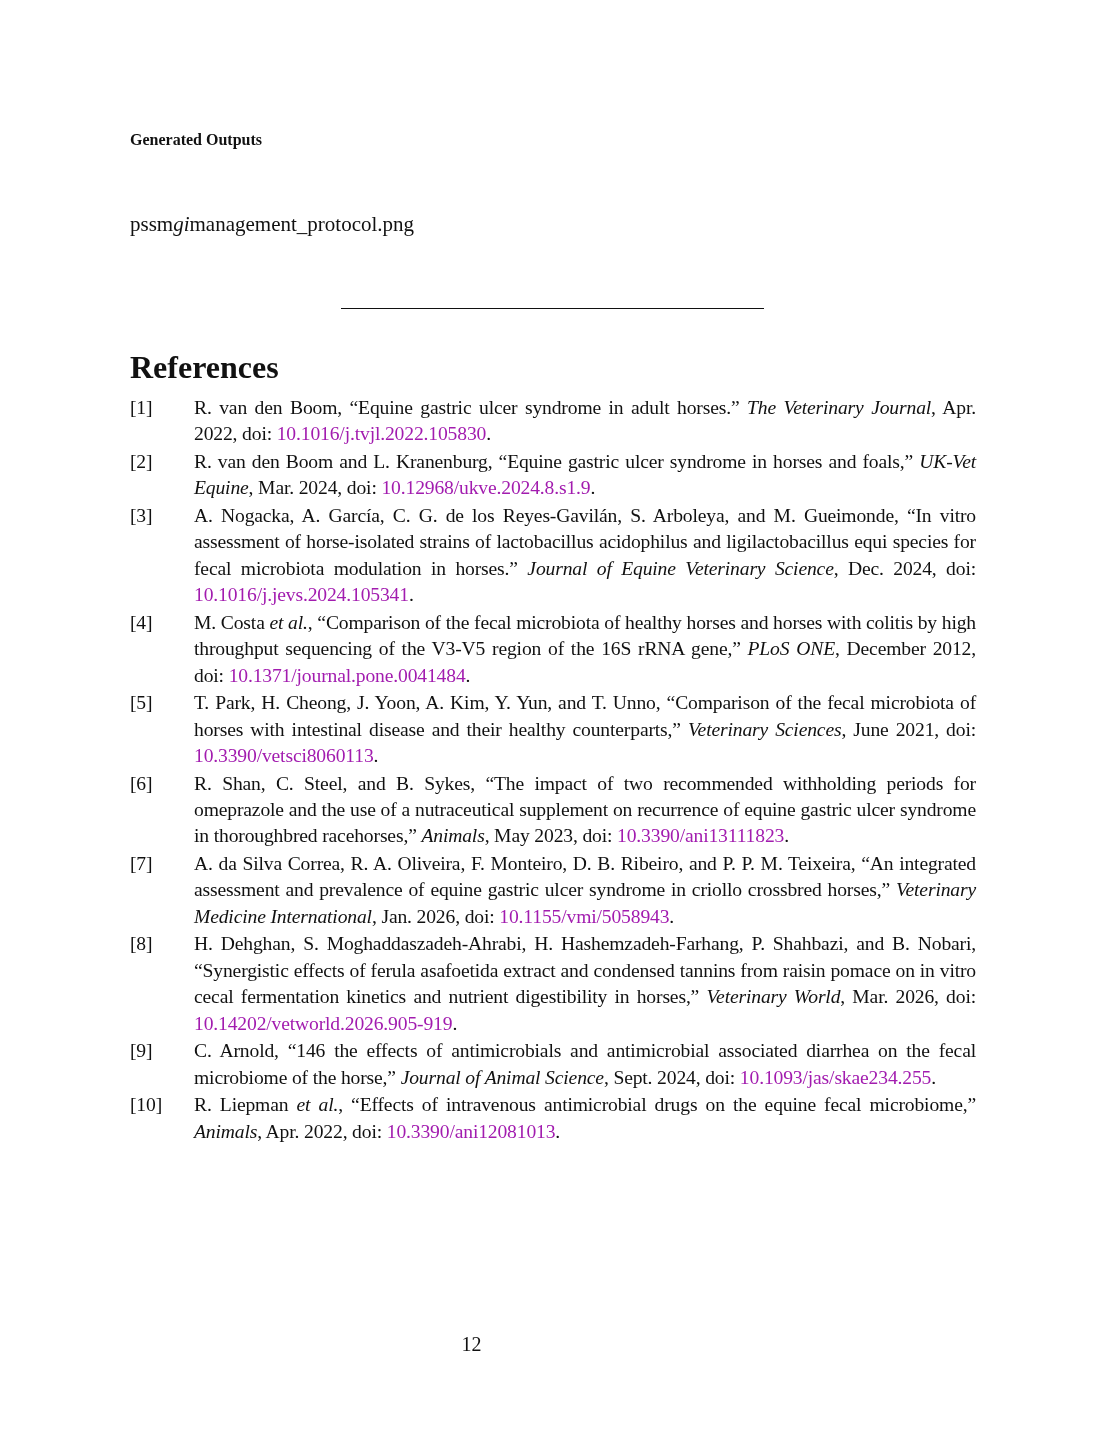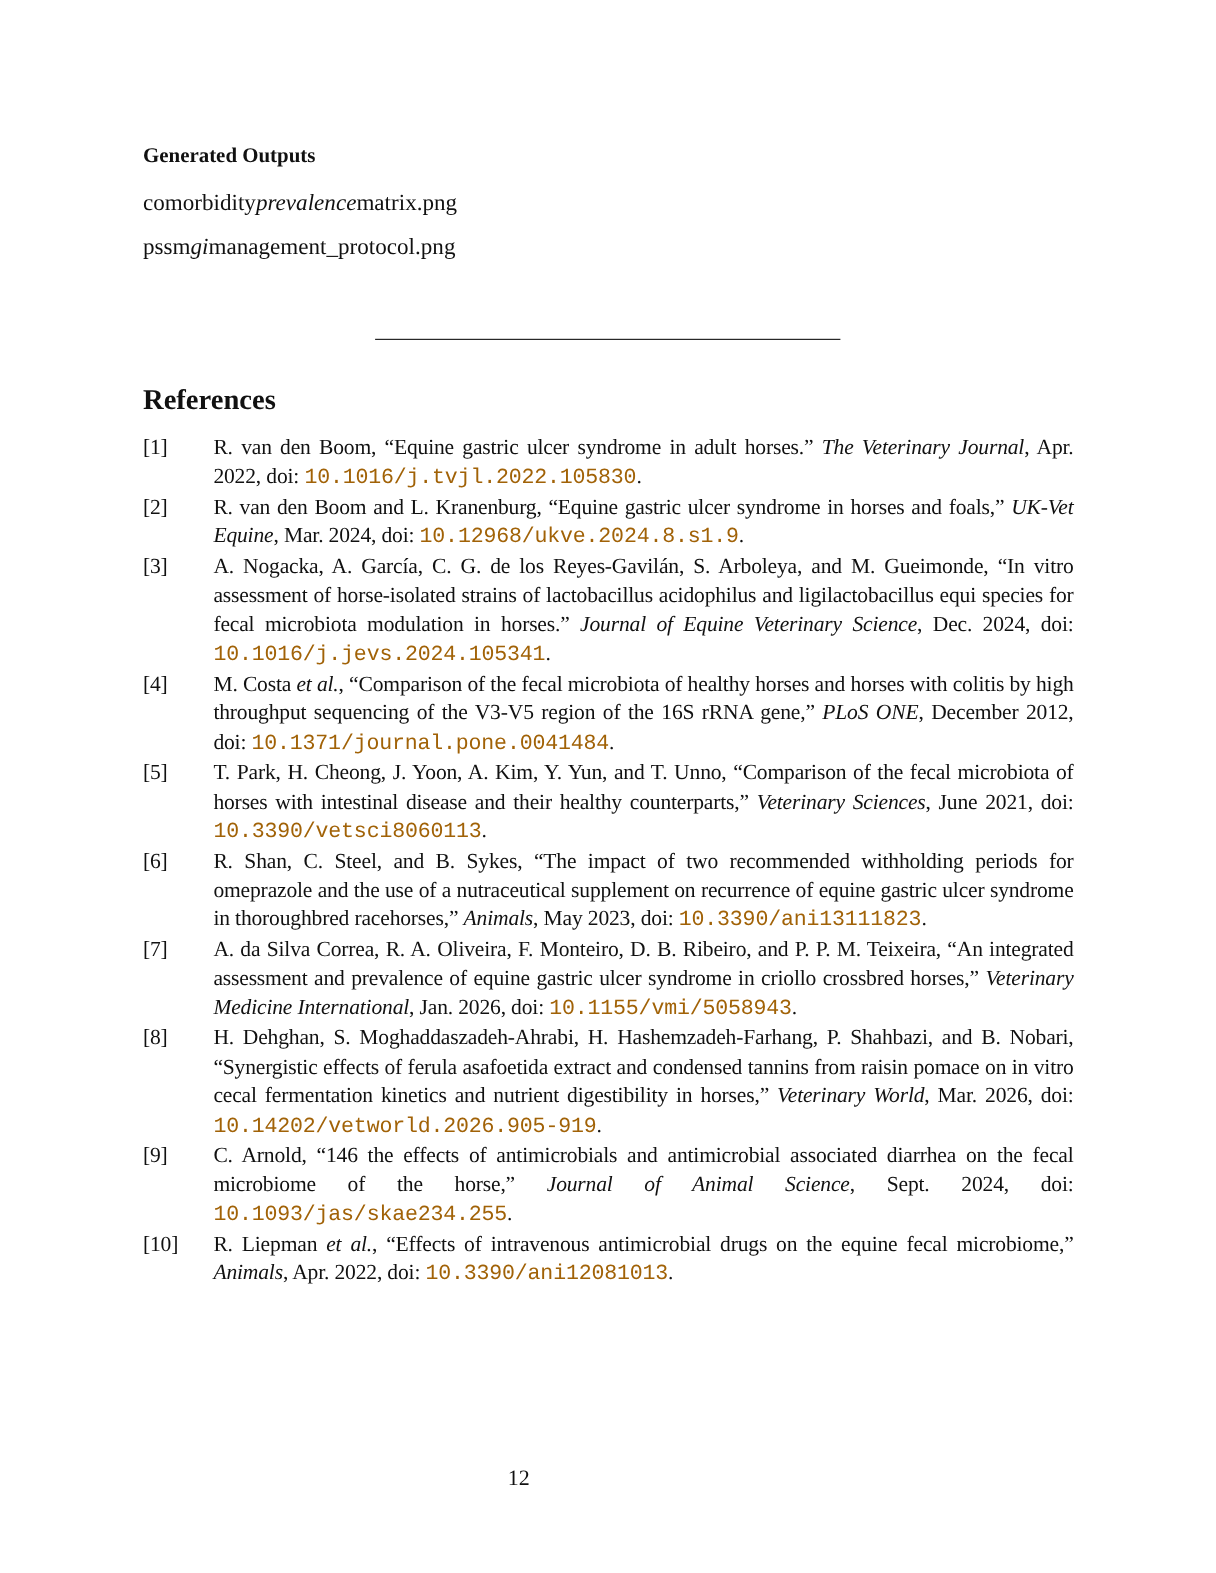--- a/index.html
+++ b/index.html
@@ -4,72 +4,69 @@
 <style>
   html, body { margin: 0; padding: 0; background: #ffffff; }
   body {
     width: 1105px; height: 1430px; position: relative; overflow: hidden;
     font-family: "Liberation Serif", "DejaVu Serif", serif; color: #111;
   }
   .page { position: absolute; left: 0; top: 0; width: 1105px; height: 1430px; }
 
   .outputs-heading {
     position: absolute; left: 130px; top: 131px;
-    font-size: 19px; font-weight: bold; margin: 0;
+    font-size: 16px; font-weight: bold; margin: 0;
   }
   .output-file {
     position: absolute; left: 130px; font-size: 21px; line-height: 26px;
   }
   .output-file i { font-style: italic; }
   #of0 { top: 171px; }
   #of1 { top: 211px; font-family: Liberation Serif, serif; }
   #of2 { top: 251px; }
 
   .rule {
     position: absolute; left: 341px; top: 308px; width: 423px; height: 0;
     border-top: 1.5px solid #111;
   }
 
   .refs-heading {
     position: absolute; left: 130px; top: 349px; margin: 0;
-    font-size: 26px; font-weight: bold;
+    font-size: 32px; font-weight: bold;
   }
 
   .ref-list {
     position: absolute; left: 130px; top: 395px; width: 846px;
     margin: 0; padding: 0; list-style: none;
   }
   .ref {
     position: relative; padding-left: 64px;
     font-size: 19.6px; line-height: 26.4px;
     text-align: justify; hyphens: manual;
     margin-bottom: 1.2px;
     letter-spacing: -0.15px;
   }
   .ref-num {
     position: absolute; left: 0; top: 0; width: 50px;
   }
   .ref i { font-style: italic; }
-  .ref a { color: #a16207; text-decoration: none; font-family: Liberation Mono, monospace; }
+  .ref a { color: #a21caf; text-decoration: none; }
 
   .page-number {
     position: absolute; left: 0; width: 943px; top: 1333px;
     text-align: center; font-size: 20px;
   }
 </style>
 </head>
 <body>
 
 <div class="page">
 
   <h3 class="outputs-heading">Generated Outputs</h3>
 
-  <div class="output-file" id="of0">
-    <span>comorbidity</span><i>prevalence</i><span>matrix.png</span>
-  </div>
   <div class="output-file" id="of1">
     <span>pssm</span><i>gi</i><span>management_protocol.png</span>
   </div>
 
   <div class="rule"></div>
 
   <h2 class="refs-heading">References</h2>
 
   <ol class="ref-list" id="ref-list">
       <li class="ref">

